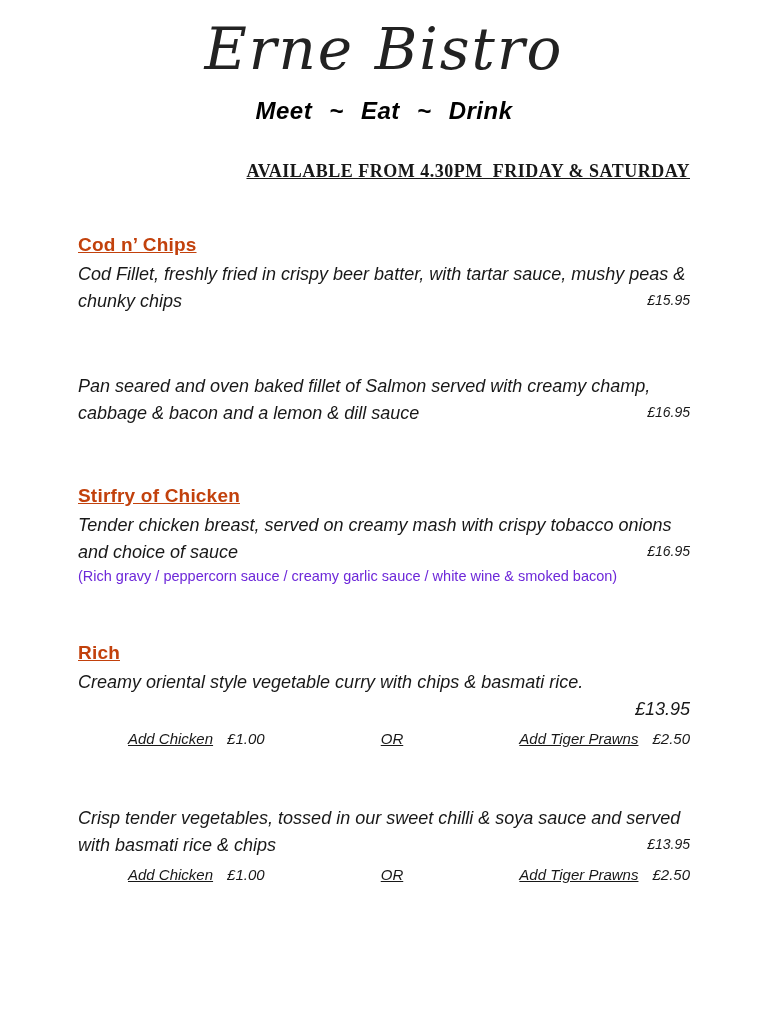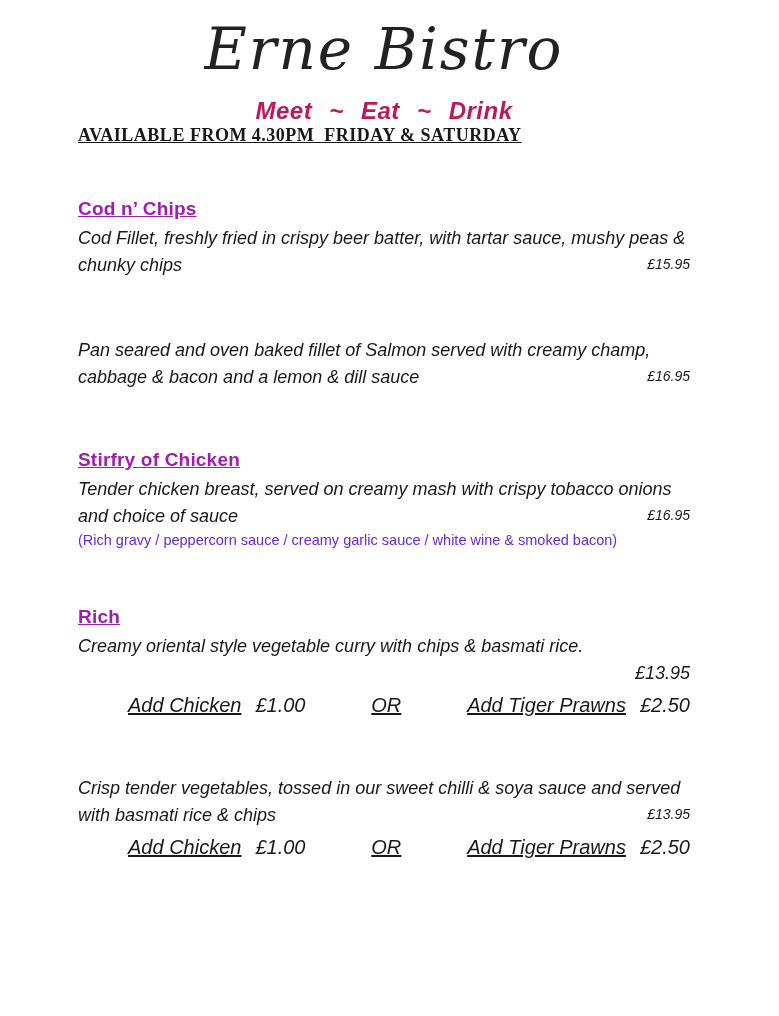--- a/index.html
+++ b/index.html
@@ -27,45 +27,46 @@
     font-style: italic;
     font-weight: normal;
     font-size: 58px;
     line-height: 1.15;
     letter-spacing: 2px;
     color: #222222;
   }
 
   .tagline {
     text-align: center;
-    color: #be185d;
+    color: #000000;
     font-weight: bold;
     font-style: italic;
     font-size: 24px;
     margin-top: 14px;
     word-spacing: 10px;
     letter-spacing: 0.5px;
   }
 
   .availability {
-    text-align: left;
+    text-align: right;
     font-family: "Liberation Serif", serif;
     font-weight: bold;
     font-size: 18px;
     text-decoration: underline;
+    margin-top: 36px;
     letter-spacing: 0.5px;
     white-space: pre;
   }
 
   
   .menu-item { margin-top: 58px; }
   .menu-item.first { margin-top: 52px; }
 
   .item-name {
-    color: #a21caf;
+    color: #c2410c;
     font-weight: bold;
     font-size: 19px;
     text-decoration: underline;
     letter-spacing: 0.2px;
   }
 
   .item-body { position: relative; margin-top: 5px; }
 
   .item-desc {
     font-style: italic;
@@ -93,21 +94,21 @@
     font-size: 14.5px;
     margin-top: 2px;
     color: #6d28d9;
   }
 
   .addons {
     display: flex;
     justify-content: space-between;
     align-items: baseline;
     font-style: italic;
-    font-size: 20px;
+    font-size: 15px;
     margin-top: 7px;
     padding-left: 50px;
   }
 
   .addon-label, .addon-or { text-decoration: underline; }
   .addon-price { margin-left: 14px; }
 </style>
 </head>
 <body>
 

